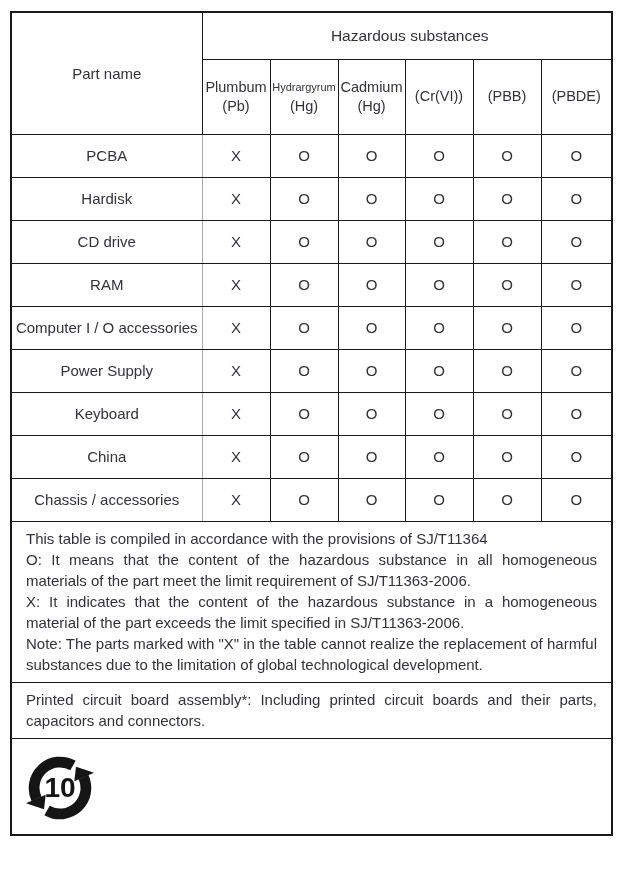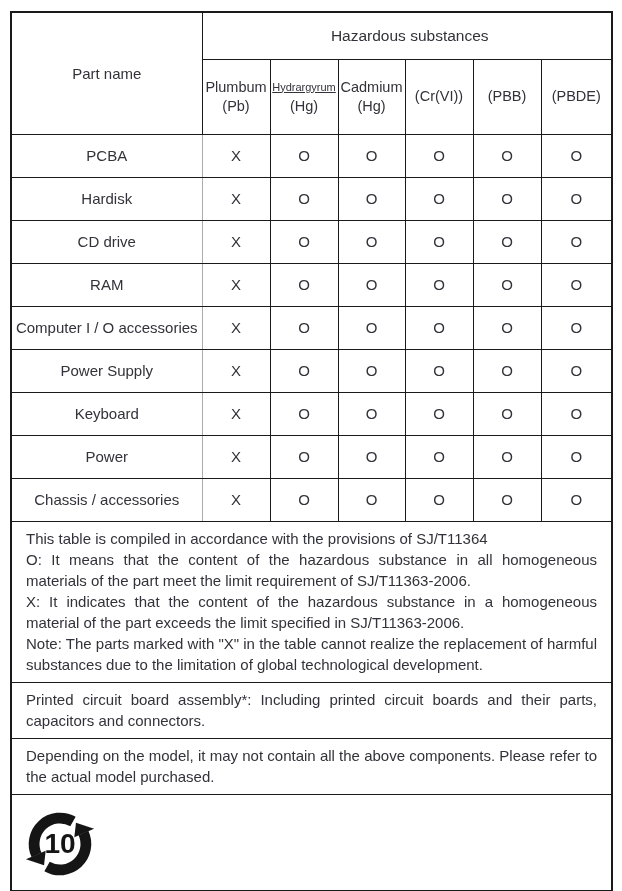--- a/index.html
+++ b/index.html
@@ -33,21 +33,21 @@
   }
   th.partname { font-size: 15px; }
   th.group {
     height: 46px;
     text-align: left;
     padding-left: 6px;
     font-size: 15.5px;
   }
   tr.subhead th { height: 75px; font-size: 14.5px; line-height: 19px; }
   tr.subhead th .line { display: block; }
-  tr.subhead th.small .name { font-size: 11px; text-decoration: underline; }
+  tr.subhead th.small .name { font-size: 11px; }
   tbody td { height: 43px; font-size: 15px; }
   tbody td.part { border-right-color: #ababab; }
 
   
   .section {
     border-top: 1.5px solid #1a1a1a;
     padding: 6px 14px 7px 14px;
     font-size: 15px;
     line-height: 21px;
     text-align: justify;
@@ -165,21 +165,21 @@
       <tr>
         <td class="part">Keyboard</td>
         <td>X</td>
         <td>O</td>
         <td>O</td>
         <td>O</td>
         <td>O</td>
         <td>O</td>
       </tr>
       <tr>
-        <td class="part">Power</td>
+        <td class="part">China</td>
         <td>X</td>
         <td>O</td>
         <td>O</td>
         <td>O</td>
         <td>O</td>
         <td>O</td>
       </tr>
       <tr>
         <td class="part">Chassis / accessories</td>
         <td>X</td>
@@ -196,23 +196,20 @@
     <p>This table is compiled in accordance with the provisions of SJ/T11364</p>
     <p>O: It means that the content of the hazardous substance in all homogeneous materials of the part meet the limit requirement of SJ/T11363-2006.</p>
     <p>X: It indicates that the content of the hazardous substance in a homogeneous material of the part exceeds the limit specified in SJ/T11363-2006.</p>
     <p>Note: The parts marked with "X" in the table cannot realize the replacement of harmful substances due to the limitation of global technological development.</p>
   </div>
 
   <div class="section">
     <p>Printed circuit board assembly*: Including printed circuit boards and their parts, capacitors and connectors.</p>
   </div>
 
-  <div class="section">
-    <p>Depending on the model, it may not contain all the above components. Please refer to the actual model purchased.</p>
-  </div>
 
   <div class="section efup">
     <svg class="efup-logo" viewBox="0 0 100 100" aria-hidden="true">
 
       <path d="M 82.6 34.8 A 36 36 0 0 1 32 81.2" fill="none" stroke="#151515" stroke-width="15"></path>
       <path d="M 17.4 65.2 A 36 36 0 0 1 68 18.8" fill="none" stroke="#151515" stroke-width="15"></path>
 
       <polygon points="69.9,40.7 97.3,28.9 72.2,20.6" fill="#151515"></polygon>
 
       <polygon points="30.1,59.3 2.7,71.1 27.8,79.4" fill="#151515"></polygon>

